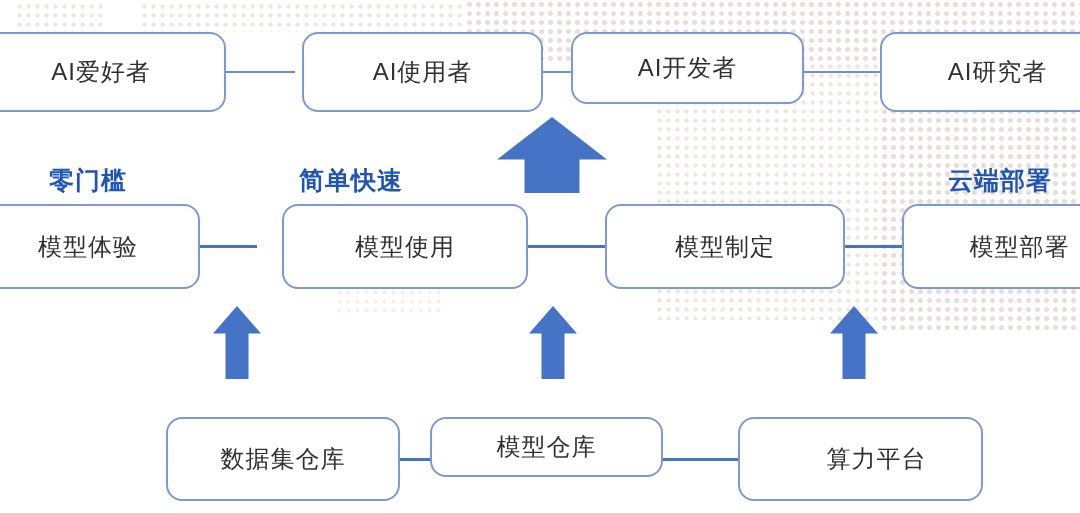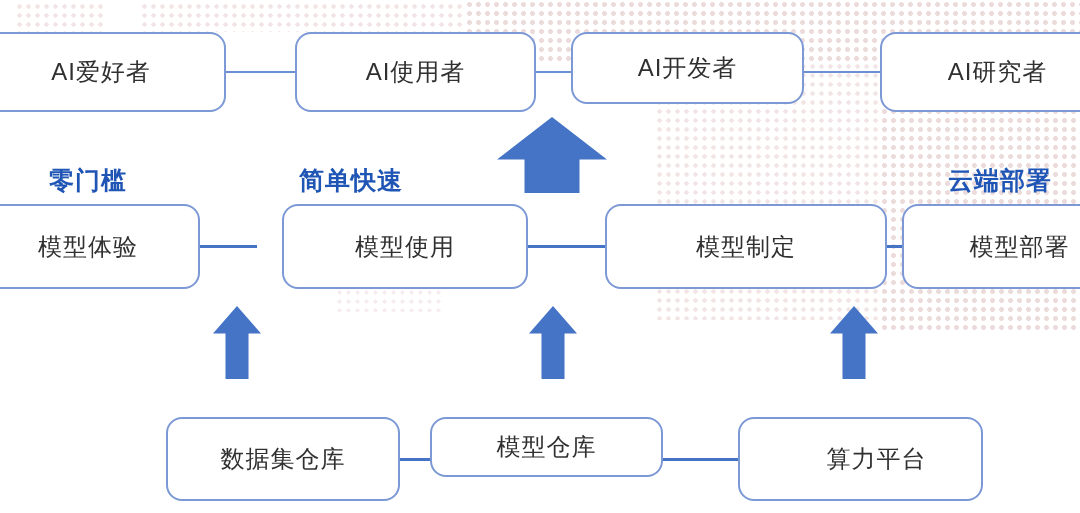--- a/index.html
+++ b/index.html
@@ -35,29 +35,29 @@
   .arrow-up{
     position:absolute;z-index:2;background:#4573c6;
     clip-path:polygon(50% 0, 100% 37.5%, 74% 37.5%, 74% 100%, 26% 100%, 26% 37.5%, 0 37.5%);
   }
   .arrow-up.big{
     clip-path:polygon(50% 0, 100% 56%, 75% 56%, 75% 100%, 25% 100%, 0 56%, 0 56%, 25% 56%, 0 56%);
     clip-path:polygon(50% 0, 100% 56%, 75% 56%, 75% 100%, 25% 100%, 25% 56%, 0 56%);
   }
   
   .t1{left:-24px;top:32px;width:250px;height:80px;}
-  .t2{left:295px;top:32px;width:241px;height:80px;}
+  .t2{left:302px;top:32px;width:241px;height:80px;}
   .t3{left:571px;top:32px;width:233px;height:72px;}
   .t4{left:880px;top:32px;width:235px;height:80px;}
   .ct1{left:226px;top:71px;width:69px;height:2px;}
   .ct2{left:536px;top:71px;width:35px;height:2px;}
   .ct3{left:804px;top:71px;width:76px;height:2px;}
   .m1{left:-24px;top:204px;width:224px;height:85px;}
   .m2{left:257px;top:204px;width:246px;height:85px;margin-left:25px;}
-  .m3{left:605px;top:204px;width:282px;height:85px;text-align:right;}
+  .m3{left:605px;top:204px;width:240px;height:85px;text-align:right;}
   .m4{left:902px;top:204px;width:235px;height:85px;}
   .cm1{left:200px;top:245px;width:57px;height:3px;}
   .cm2{left:503px;top:245px;width:102px;height:3px;}
   .cm3{left:839px;top:245px;width:63px;height:3px;}
   .l1{left:-24px;top:164px;width:224px;}
   .l2{left:228px;top:164px;width:246px;}
   .l3{left:605px;top:164px;width:234px;}
   .l4{left:890px;top:164px;width:220px;}
   .b1{left:118px;top:417px;width:234px;height:84px;margin-left:48px;}
   .b2{left:430px;top:417px;width:233px;height:60px;}

